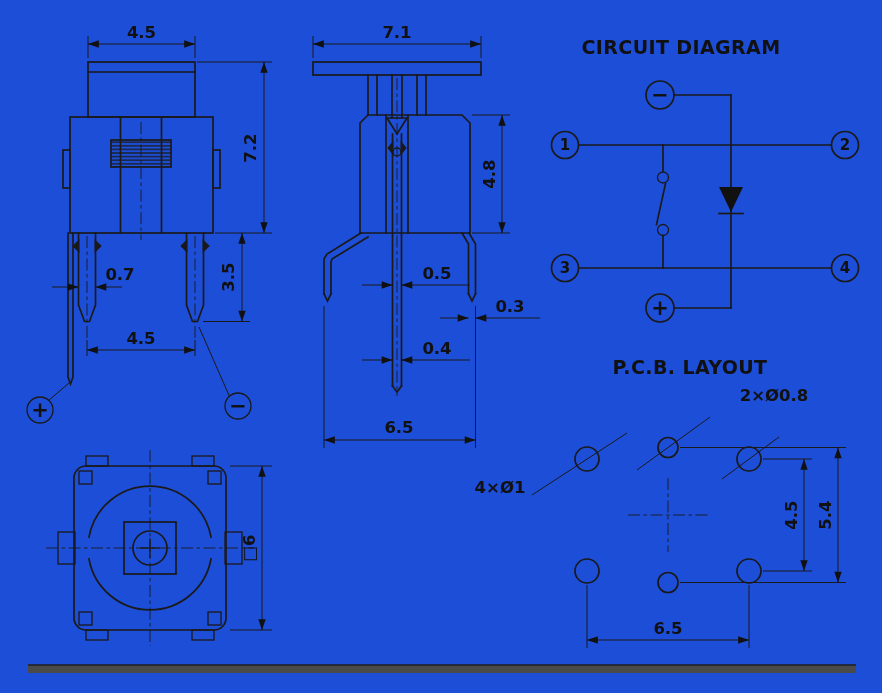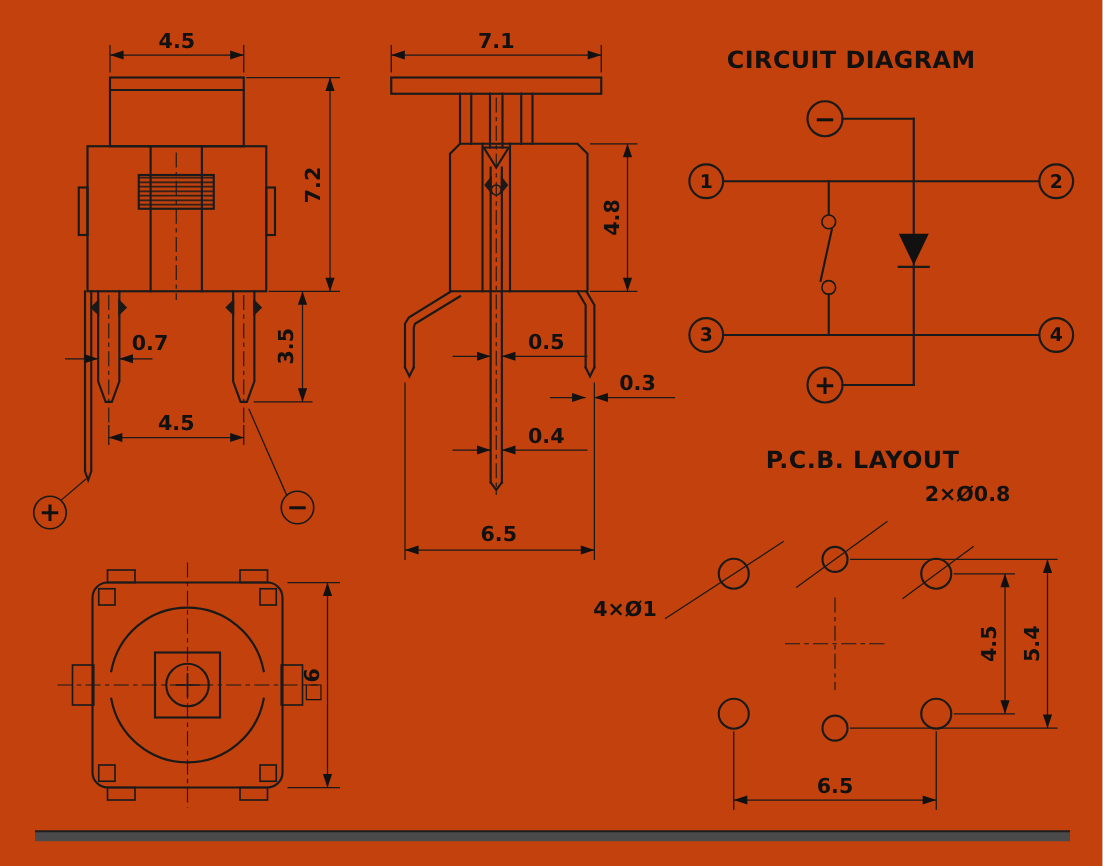--- a/index.html
+++ b/index.html
@@ -1,16 +1,16 @@
 <!DOCTYPE html>
 <html><head>
 <meta charset="utf-8">
 <style>
   html,body{margin:0;padding:0;background:#ffffff;}
-  .page{position:relative;width:882px;height:693px;background:#c2410c;overflow:hidden;
+  .page{position:relative;width:882px;height:693px;background:#1d4ed8;overflow:hidden;
         font-family:"DejaVu Sans","Liberation Sans",sans-serif;}
   svg{display:block;}
   .ol{stroke:#1a1a1a;stroke-width:1.7;fill:none;stroke-linejoin:miter;stroke-linecap:square;}
   .ol2{stroke:#1a1a1a;stroke-width:1.3;fill:none;}
   .dim{stroke:#1a1a1a;stroke-width:1;fill:none;}
   .cl{stroke:#1a1a1a;stroke-width:0.9;fill:none;stroke-dasharray:12 3.5 3.5 3.5;}
   .dimtxt{font:700 16.5px "DejaVu Sans","Liberation Sans",sans-serif;fill:#111111;}
   .titletxt{font:700 19px "DejaVu Sans","Liberation Sans",sans-serif;fill:#111111;letter-spacing:.4px;}
   .termtxt{font:700 15px "DejaVu Sans","Liberation Sans",sans-serif;fill:#111111;}
   .poltxt{font:700 21px "DejaVu Sans","Liberation Sans",sans-serif;fill:#111111;}

